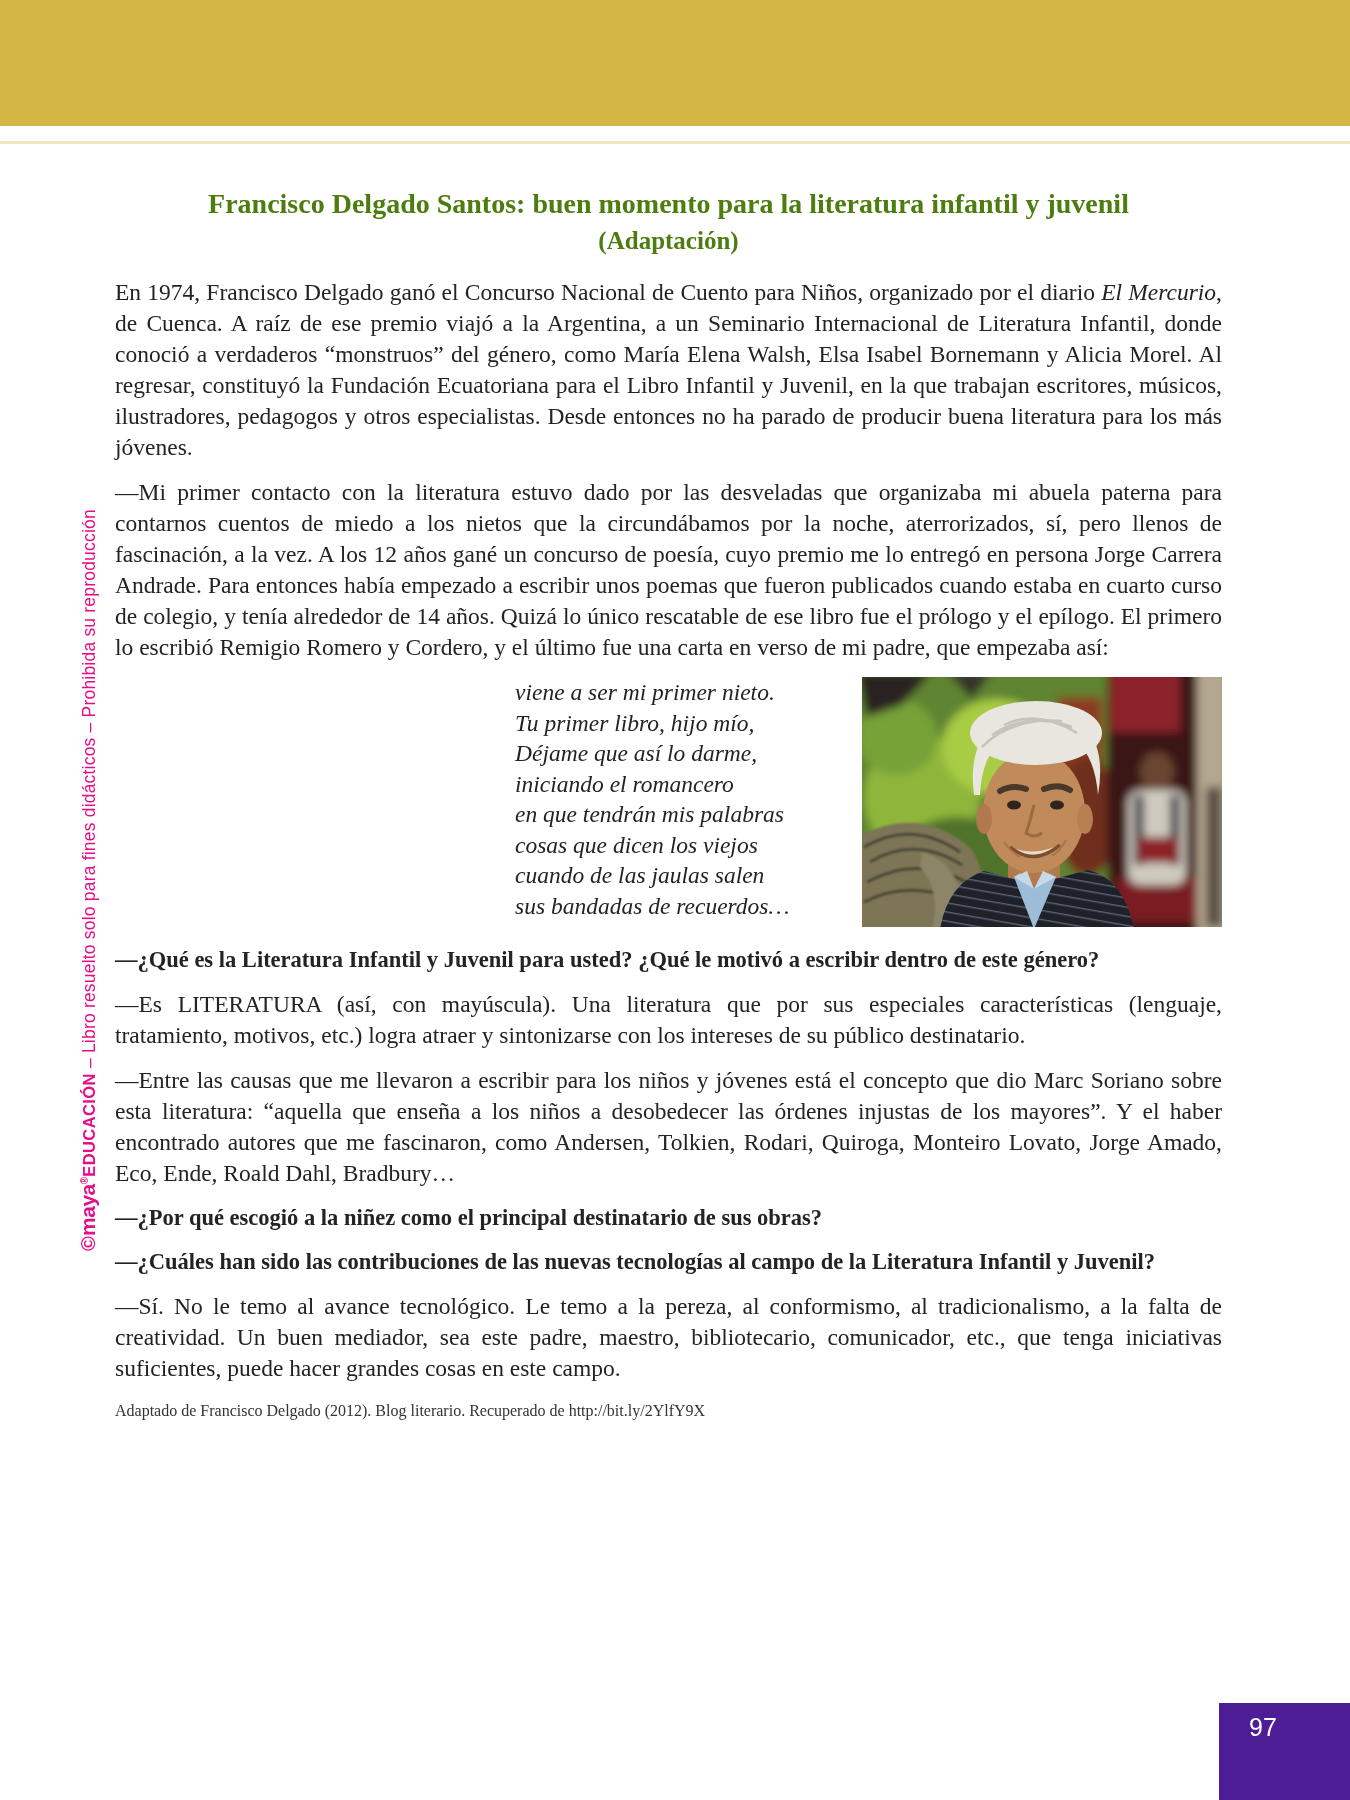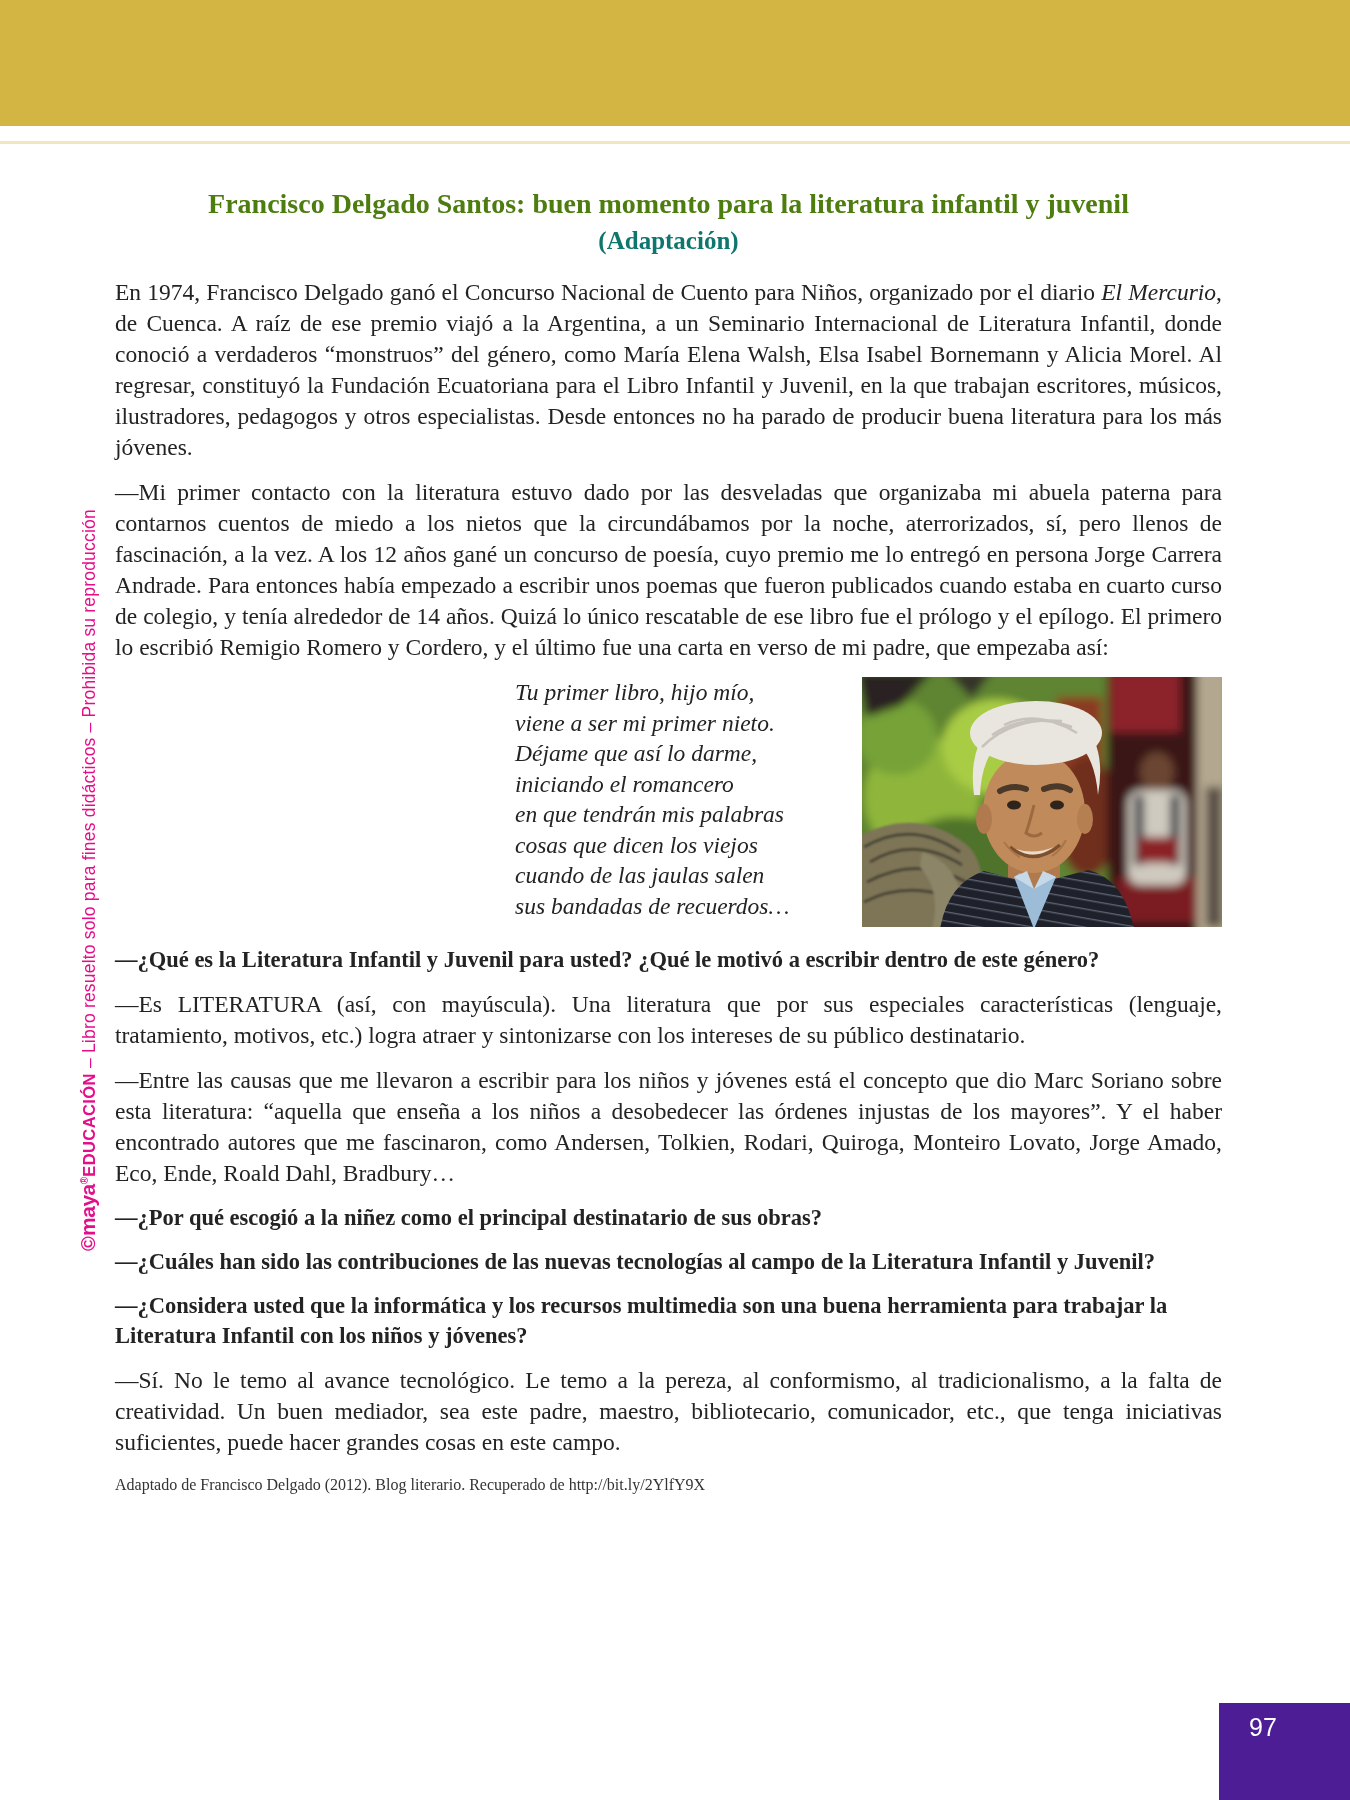--- a/index.html
+++ b/index.html
@@ -27,21 +27,21 @@
 
   .content {
     position:absolute; left:115px; top:186px; width:1107px;
     font-size:23.5px; line-height:31px;
   }
   .title {
     margin:1px 0 6px; text-align:center; color:#4d7c0f;
     font-size:28px; line-height:34px; font-weight:bold;
   }
   .subtitle {
-    margin:0 0 22px; text-align:center; color:#0f766e;
+    margin:0 0 22px; text-align:center; color:#4d7c0f;
     font-size:25px; line-height:28px; font-weight:bold;
   }
   p.body-p { margin:0 0 14px; text-align:justify; }
   p.q { margin:2px 0 14px; font-weight:bold; font-size:22.5px; line-height:30px; }
   .media-row { display:flex; align-items:flex-start; margin:8px 0 18px; }
   .poem { flex:1 1 auto; padding-left:400px; font-style:italic; font-size:23.5px; line-height:30.5px; }
   .poem div { white-space:nowrap; }
   .photo { flex:0 0 360px; width:360px; height:250px; overflow:hidden; }
   .attribution { margin:12px 0 0; font-size:16px; line-height:26px; color:#333; }
 
@@ -70,22 +70,22 @@
 
     <h1 class="title">Francisco Delgado Santos: buen momento para la literatura infantil y juvenil</h1>
     <h2 class="subtitle">(Adaptación)</h2>
 
     <p class="body-p"><span>En 1974, Francisco Delgado ganó el Concurso Nacional de Cuento para Niños, organizado por el diario </span><i>El Mercurio</i><span>, de Cuenca. A raíz de ese premio viajó a la Argentina, a un Seminario Internacional de Literatura Infantil, donde conoció a verdaderos “monstruos” del género, como María Elena Walsh, Elsa Isabel Bornemann y Alicia Morel. Al regresar, constituyó la Fundación Ecuatoriana para el Libro Infantil y Juvenil, en la que trabajan escritores, músicos, ilustradores, pedagogos y otros especialistas. Desde entonces no ha parado de producir buena literatura para los más jóvenes.</span></p>
 
     <p class="body-p">—Mi primer contacto con la literatura estuvo dado por las desveladas que organizaba mi abuela paterna para contarnos cuentos de miedo a los nietos que la circundábamos por la noche, aterrorizados, sí, pero llenos de fascinación, a la vez. A los 12 años gané un concurso de poesía, cuyo premio me lo entregó en persona Jorge Carrera Andrade. Para entonces había empezado a escribir unos poemas que fueron publicados cuando estaba en cuarto curso de colegio, y tenía alrededor de 14 años. Quizá lo único rescatable de ese libro fue el prólogo y el epílogo. El primero lo escribió Remigio Romero y Cordero, y el último fue una carta en verso de mi padre, que empezaba así:</p>
 
     <div class="media-row">
       <div class="poem">
+        <div>viene a ser mi primer nieto.</div>
         <div>Tu primer libro, hijo mío,</div>
-        <div>viene a ser mi primer nieto.</div>
         <div>Déjame que así lo darme,</div>
         <div>iniciando el romancero</div>
         <div>en que tendrán mis palabras</div>
         <div>cosas que dicen los viejos</div>
         <div>cuando de las jaulas salen</div>
         <div>sus bandadas de recuerdos…</div>
       </div>
       <div class="photo">
         <svg width="360" height="250" viewBox="0 0 360 250" xmlns="http://www.w3.org/2000/svg">
           <defs>
@@ -166,21 +166,20 @@
     </div>
 
     <p class="q">—¿Qué es la Literatura Infantil y Juvenil para usted? ¿Qué le motivó a escribir dentro de este género?</p>
     <p class="body-p">—Es LITERATURA (así, con mayúscula). Una literatura que por sus especiales características (lenguaje, tratamiento, motivos, etc.) logra atraer y sintonizarse con los intereses de su público destinatario.</p>
     <p class="body-p">—Entre las causas que me llevaron a escribir para los niños y jóvenes está el concepto que dio Marc Soriano sobre esta literatura: “aquella que enseña a los niños a desobedecer las órdenes injustas de los mayores”. Y el haber encontrado autores que me fascinaron, como Andersen, Tolkien, Rodari, Quiroga, Monteiro Lovato, Jorge Amado, Eco, Ende, Roald Dahl, Bradbury…</p>
 
     <p class="q">—¿Por qué escogió a la niñez como el principal destinatario de sus obras?</p>
 
     <p class="q">—¿Cuáles han sido las contribuciones de las nuevas tecnologías al campo de la Literatura Infantil y Juvenil?</p>
 
-    <p class="q">—¿Considera usted que la informática y los recursos multimedia son una buena herramienta para trabajar la Literatura Infantil con los niños y jóvenes?</p>
     <p class="body-p">—Sí. No le temo al avance tecnológico. Le temo a la pereza, al conformismo, al tradicionalismo, a la falta de creatividad. Un buen mediador, sea este padre, maestro, bibliotecario, comunicador, etc., que tenga iniciativas suficientes, puede hacer grandes cosas en este campo.</p>
 
     <p class="attribution">Adaptado de Francisco Delgado (2012). Blog literario. Recuperado de http://bit.ly/2YlfY9X</p>
   </div>
 
   <div class="page-num-box">
     <span class="page-num">97</span>
   </div>
 
 </div>

